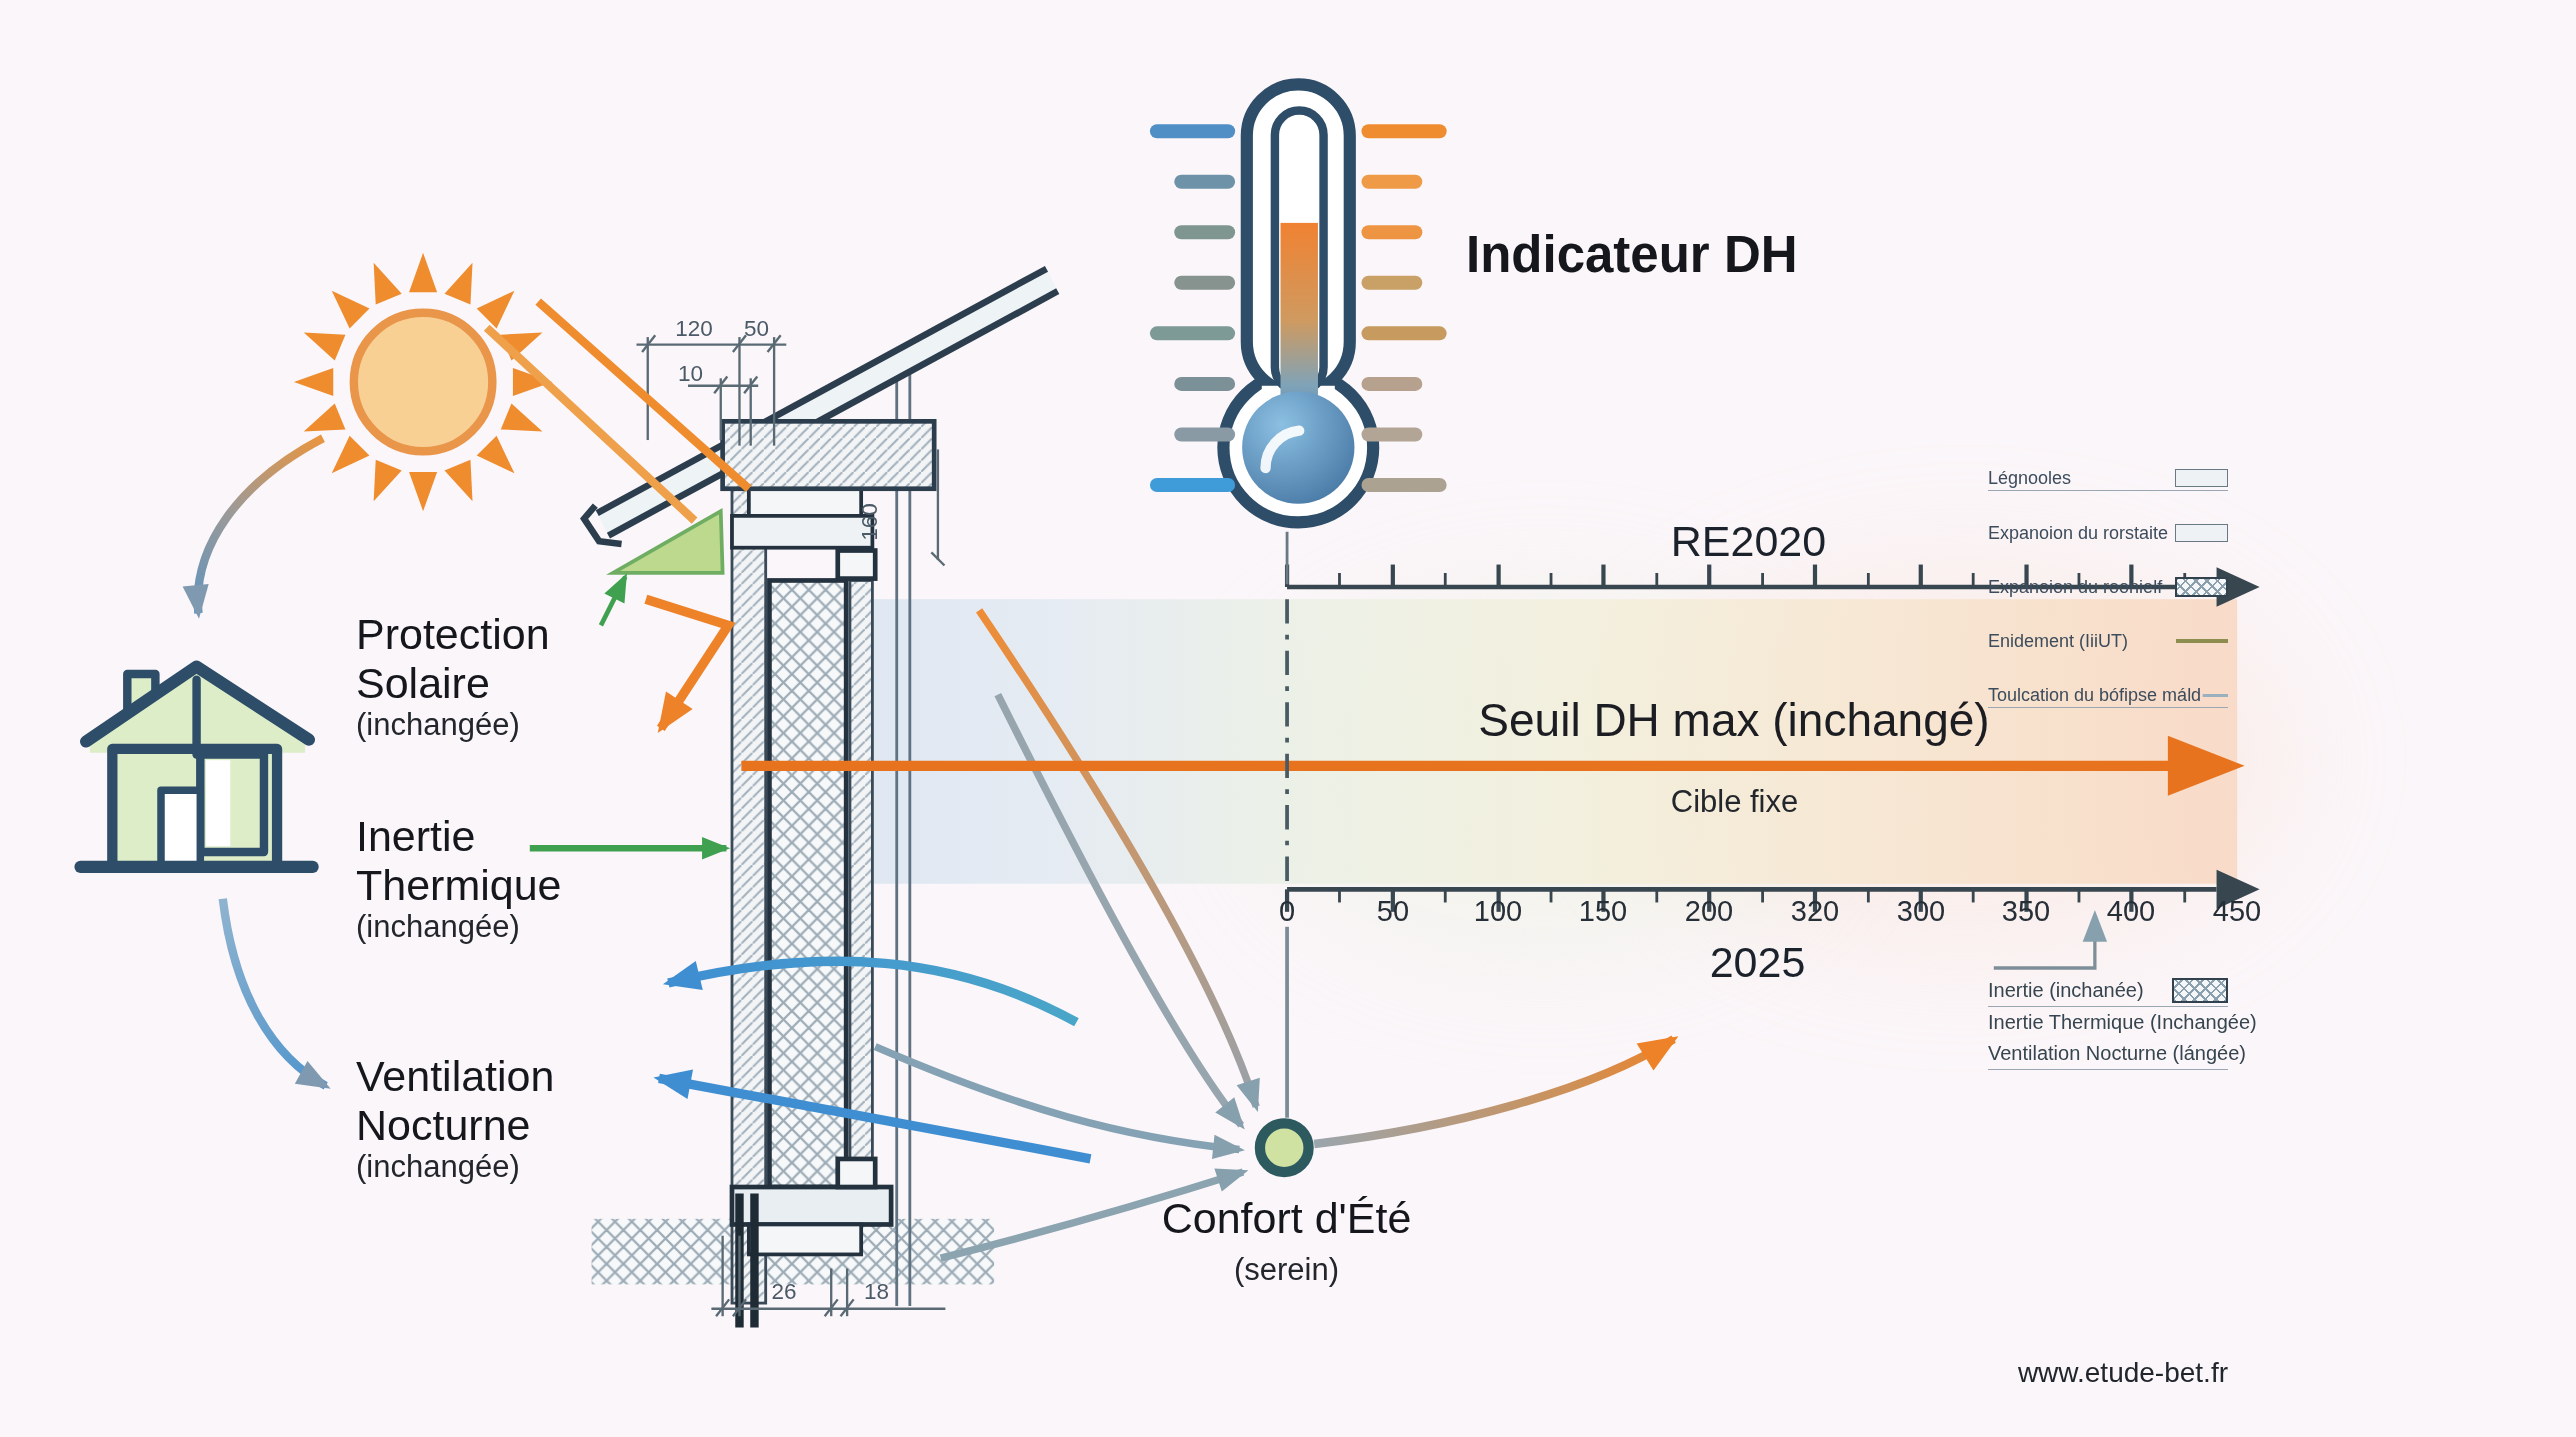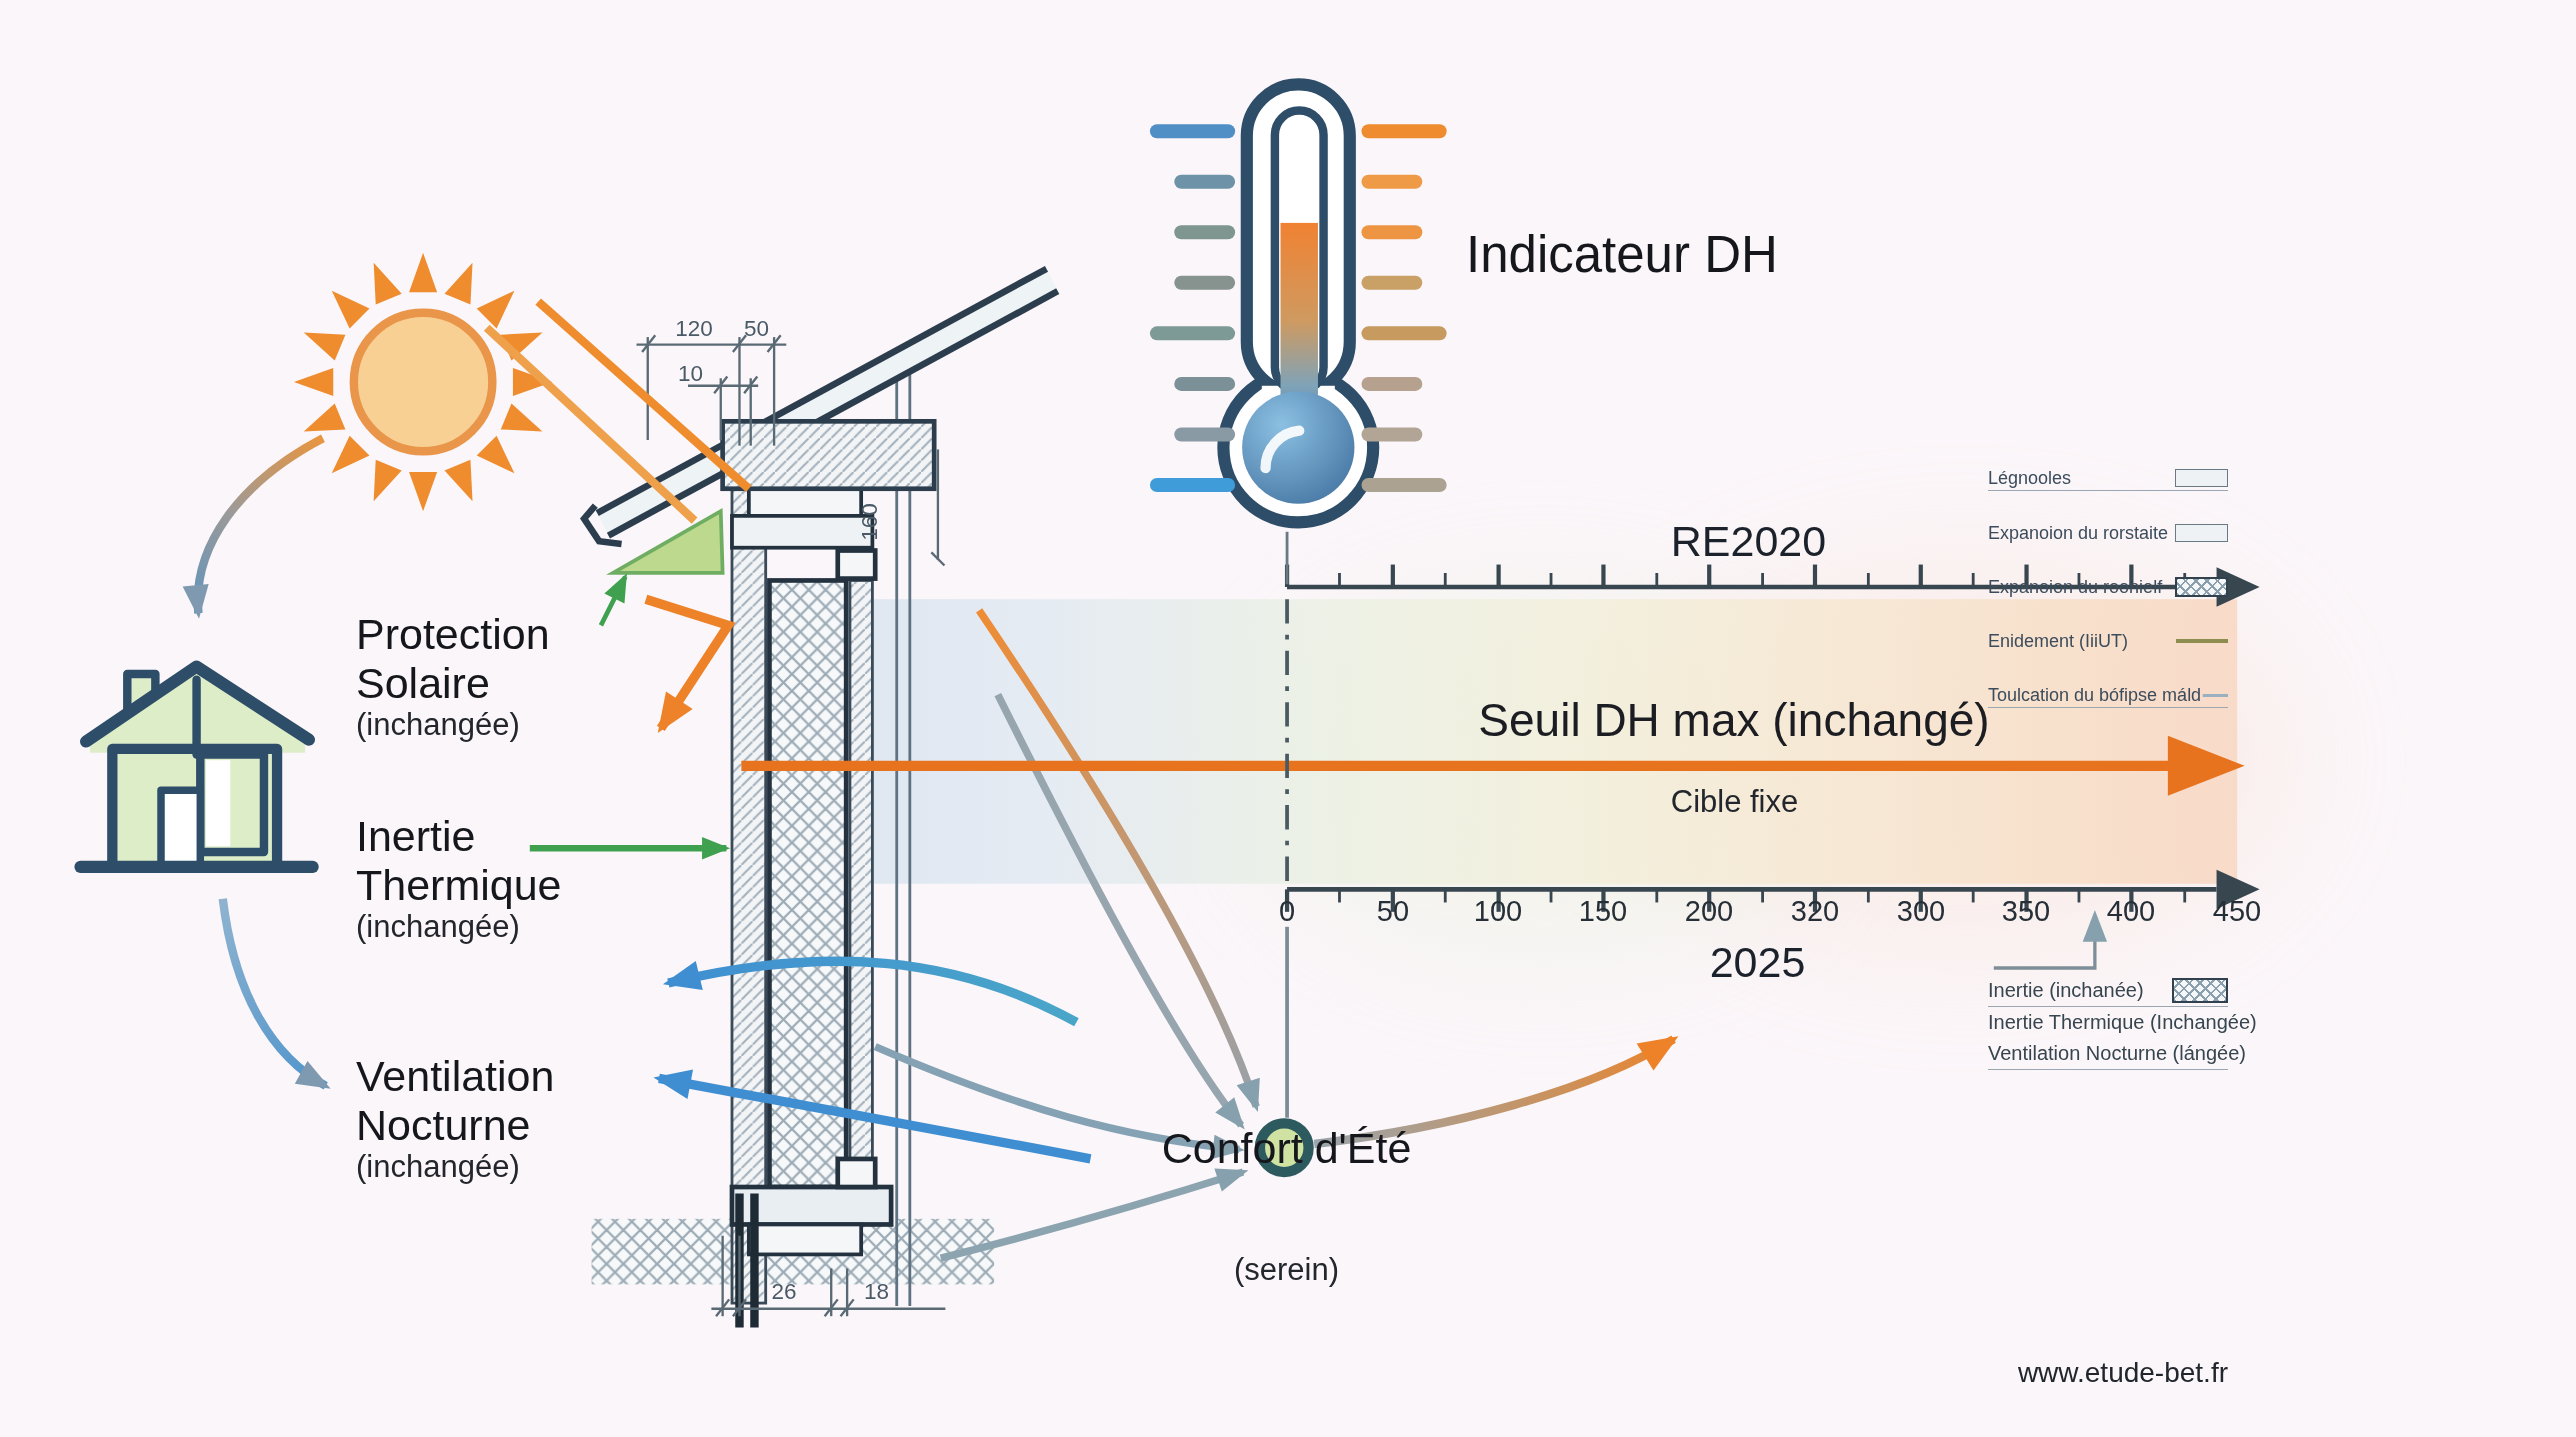--- a/index.html
+++ b/index.html
@@ -7,21 +7,21 @@
     position:relative;width:2576px;height:1438px;overflow:hidden;
     background:#fbf6f9;
     font-family:"Liberation Sans",sans-serif;
     color:#15171c;
   }
   .tint{position:absolute;border-radius:50%;filter:blur(56px);pointer-events:none;}
   #diagram-svg{position:absolute;left:0;top:0;}
   .abs{position:absolute;}
   .lbl-big{font-size:43px;font-weight:500;line-height:1.13;color:#15171c;}
   .lbl-note{font-size:31px;font-weight:400;color:#23272d;line-height:1.15;}
-  .title-main{font-size:51px;font-weight:400;line-height:1.17;color:#15171c;}
+  .title-main{font-size:51px;font-weight:700;line-height:1.17;color:#15171c;}
   .era{font-size:43px;font-weight:500;color:#1b222b;text-align:center;}
   .threshold-lbl{font-size:46px;font-weight:500;color:#1b1d22;text-align:center;}
   .target-lbl{font-size:31px;font-weight:500;color:#23272d;text-align:center;}
   .tick{font-size:29px;font-weight:500;color:#262f38;text-align:center;width:84px;top:895px;}
   .outcome-lbl{font-size:43px;font-weight:500;color:#15171c;text-align:center;}
   .outcome-note{font-size:31px;color:#23272d;text-align:center;}
   .dim{font-size:22.5px;font-weight:500;color:#4a5a66;text-align:center;}
   .website{font-size:28px;font-weight:500;color:#20262c;text-align:right;}
 
   .legend{display:flex;flex-direction:column;}
@@ -376,21 +376,21 @@
   <span class="abs tick" style="left:1351px;">50</span>
   <span class="abs tick" style="left:1456px;">100</span>
   <span class="abs tick" style="left:1561px;">150</span>
   <span class="abs tick" style="left:1667px;">200</span>
   <span class="abs tick" style="left:1773px;">320</span>
   <span class="abs tick" style="left:1879px;">300</span>
   <span class="abs tick" style="left:1984px;">350</span>
   <span class="abs tick" style="left:2089px;">400</span>
   <span class="abs tick" style="left:2195px;">450</span>
 
-  <div class="abs outcome-lbl" style="left:1090px;top:1124px;width:393px;">Confort d'Été</div>
+  <div class="abs outcome-lbl" style="left:1090px;top:1194px;width:393px;">Confort d'Été</div>
   <div class="abs outcome-note" style="left:1090px;top:1252px;width:393px;">(serein)</div>
 
   <span class="abs dim" style="left:666px;top:316px;width:56px;">120</span>
   <span class="abs dim" style="left:734px;top:316px;width:45px;">50</span>
   <span class="abs dim" style="left:672px;top:361px;width:37px;">10</span>
   <span class="abs dim" style="left:844px;top:509px;width:52px;transform:rotate(-90deg);">160</span>
   <span class="abs dim" style="left:758px;top:1279px;width:52px;">26</span>
   <span class="abs dim" style="left:852px;top:1279px;width:49px;">18</span>
 
   <div class="abs legend lt" style="left:1988px;top:436px;width:240px;">

